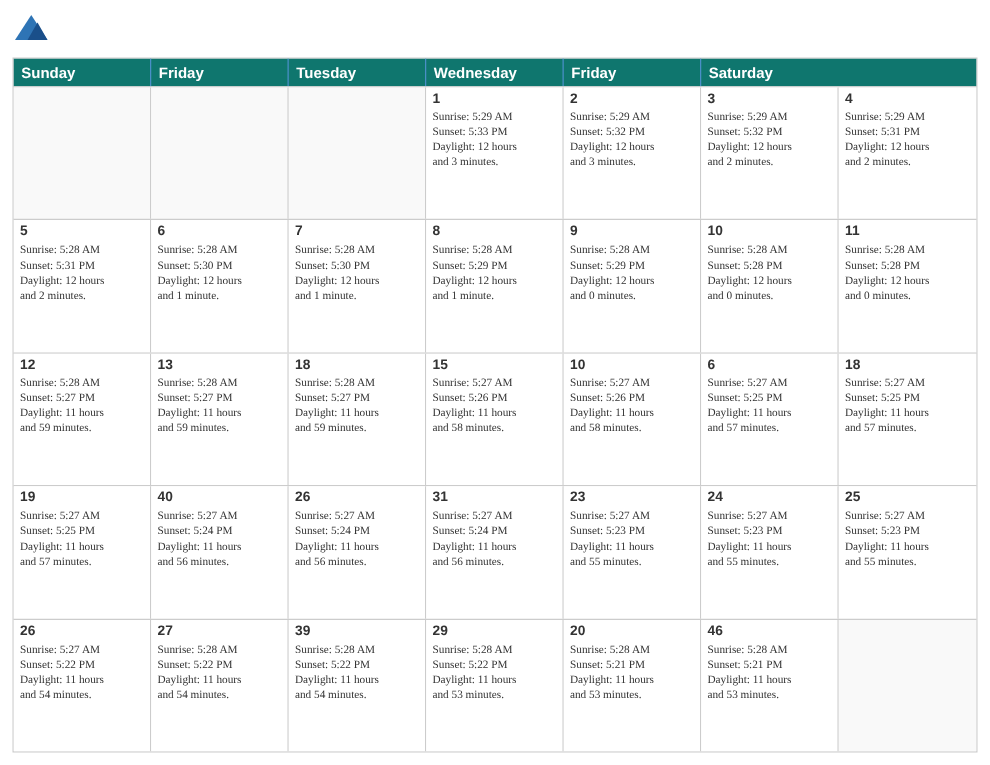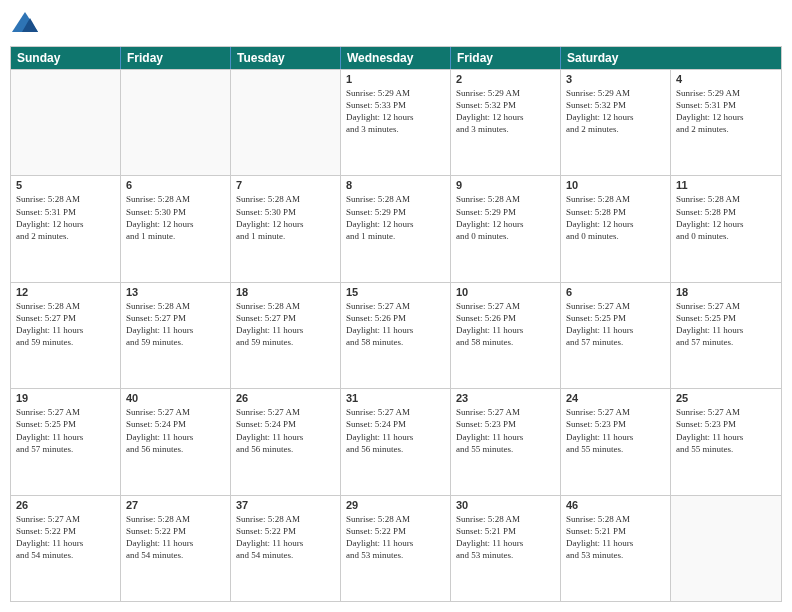--- a/index.html
+++ b/index.html
@@ -333,35 +333,35 @@
 and 54 minutes.</div>
           </div>
           <div class="cal-cell">
             <div class="day-num">27</div>
             <div class="cell-text" style="white-space: pre-line;">Sunrise: 5:28 AM
 Sunset: 5:22 PM
 Daylight: 11 hours
 and 54 minutes.</div>
           </div>
           <div class="cal-cell">
-            <div class="day-num">37</div>
+            <div class="day-num">39</div>
             <div class="cell-text" style="white-space: pre-line;">Sunrise: 5:28 AM
 Sunset: 5:22 PM
 Daylight: 11 hours
 and 54 minutes.</div>
           </div>
           <div class="cal-cell">
             <div class="day-num">29</div>
             <div class="cell-text" style="white-space: pre-line;">Sunrise: 5:28 AM
 Sunset: 5:22 PM
 Daylight: 11 hours
 and 53 minutes.</div>
           </div>
           <div class="cal-cell">
-            <div class="day-num">30</div>
+            <div class="day-num">20</div>
             <div class="cell-text" style="white-space: pre-line;">Sunrise: 5:28 AM
 Sunset: 5:21 PM
 Daylight: 11 hours
 and 53 minutes.</div>
           </div>
           <div class="cal-cell">
             <div class="day-num">46</div>
             <div class="cell-text" style="white-space: pre-line;">Sunrise: 5:28 AM
 Sunset: 5:21 PM
 Daylight: 11 hours

